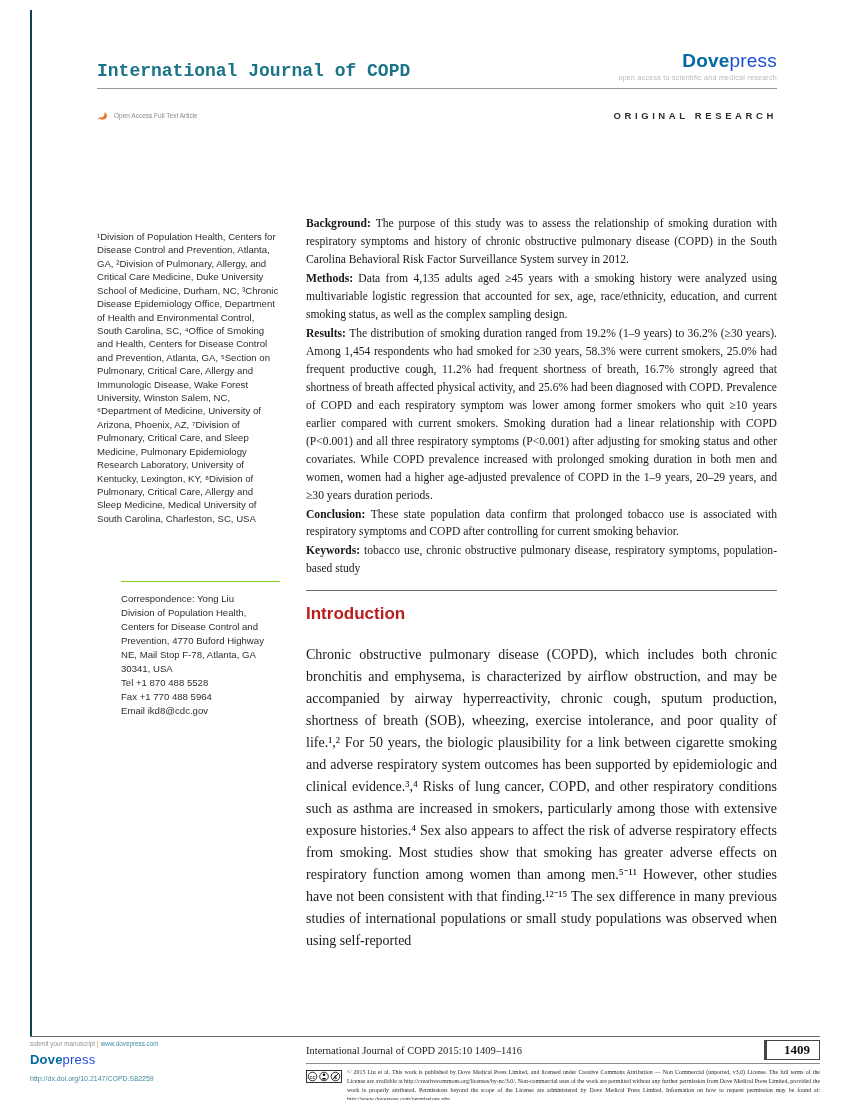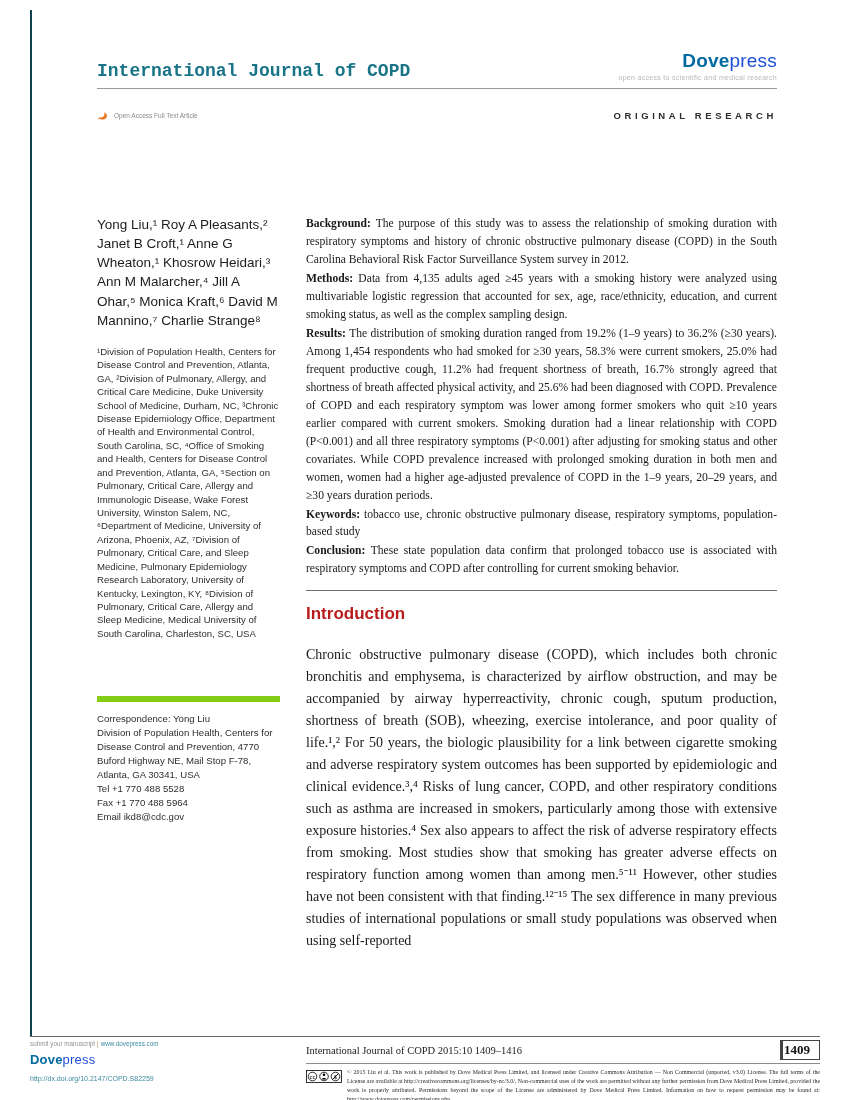--- a/index.html
+++ b/index.html
@@ -30,22 +30,22 @@
   .title { margin-top:16px; max-width:655px; font-family:"Liberation Sans", sans-serif;
            font-weight:400; font-size:28px; line-height:1.35; color:#141414; letter-spacing:-.2px; }
 
   
   .columns { display:flex; gap:26px; margin-top:92px; }
   .col-left { flex:none; width:183px; font-family:"Liberation Sans", sans-serif; }
   .col-right { flex:1; min-width:0; }
 
   .authors { font-size:13.5px; line-height:1.42; color:#1d1d1d; }
   .affiliations { margin-top:15px; font-size:9.6px; line-height:1.4; color:#2e2e2e; }
-  .correspondence { margin-top:56px; border-top:6px solid #84cc16; padding-top:10px;
-                    font-size:9.6px; line-height:1.45; color:#2e2e2e; }
+  .correspondence { margin-top:56px; border-top:1px solid #84cc16; padding-top:10px;
+                    font-size:9.6px; line-height:1.45; color:#2e2e2e;margin-left:24px; }
   .plain-link { color:#2e2e2e; text-decoration:none;text-align:right; }
 
   .abs-p { font-size:11.6px; line-height:1.55; text-align:justify; color:#191919; margin-bottom:1px; }
   .abs-label { font-weight:bold; }
   .divider { border-top:1px solid #6f6f6f; margin:12px 0 13px; }
   .intro-heading { font-family:"Liberation Sans", sans-serif; font-size:17px; font-weight:700; color:#b91c1c; margin-bottom:20px; }
   .intro-body { font-size:14px; line-height:1.57; text-align:justify; color:#191919; }
 
   
   .footer { position:absolute; left:30px; right:30px; top:1036px; }
@@ -54,21 +54,21 @@
   .f-left { flex:none; width:262px; font-family:"Liberation Sans", sans-serif; }
   .submit-line { font-size:6.3px; color:#8d9396; }
   .sl-sep { color:#b9893f; margin:0 2px; }
   .sl-teal { color:#3d8ba0; text-decoration:none; }
   .f-brand { font-size:13px; font-weight:600; margin-top:5px; }
   .doi { display:block; margin-top:8px; font-size:7px; color:#3d8ba0; text-decoration:none; }
   .f-right { flex:1; min-width:0; }
   .cite-row { display:flex; justify-content:space-between; align-items:center; border-bottom:1px solid #8c8c8c; padding-bottom:3px;gap:43px; }
   .citation { font-family:"Liberation Serif", serif; font-size:10.5px; color:#1b1b1b; }
   .page-box { font-family:"Liberation Serif", serif; font-size:13px; font-weight:bold; color:#111;
-              border:1px solid #444; border-left:3px solid #444; padding:1px 9px 1px 1px; }
+              border:1px solid #444; border-left:3px solid #444; padding:1px 9px 1px 17px; }
   .copy-row { display:flex; gap:5px; margin-top:4px; align-items:flex-start; }
   .cc-icon { flex:none; margin-top:1px; }
   .copyright { font-family:"Liberation Serif", serif; font-size:5.9px; line-height:1.5; color:#2a2a2a; text-align:justify; }
 </style>
 </head>
 <body>
 
 <div class="page">
   <div class="left-rule"></div>
 
@@ -92,38 +92,37 @@
         </span>
         <span>Open Access Full Text Article</span>
       </div>
       <div class="article-type">ORIGINAL RESEARCH</div>
     </div>
 
 
     <div class="columns">
 
       <div class="col-left">
-        <div class="authors">Yong Liu,¹ Roy A Pleasants,² Janet B Croft,¹ Anne G Wheaton,¹ Khosrow Heidari,³ Ann M Malarcher,⁴ Jill A Ohar,⁵ Monica Kraft,⁶ David M Mannino,⁷ Charlie Strange⁸</div>
         <div class="affiliations">¹Division of Population Health, Centers for Disease Control and Prevention, Atlanta, GA, ²Division of Pulmonary, Allergy, and Critical Care Medicine, Duke University School of Medicine, Durham, NC, ³Chronic Disease Epidemiology Office, Department of Health and Environmental Control, South Carolina, SC, ⁴Office of Smoking and Health, Centers for Disease Control and Prevention, Atlanta, GA, ⁵Section on Pulmonary, Critical Care, Allergy and Immunologic Disease, Wake Forest University, Winston Salem, NC, ⁶Department of Medicine, University of Arizona, Phoenix, AZ, ⁷Division of Pulmonary, Critical Care, and Sleep Medicine, Pulmonary Epidemiology Research Laboratory, University of Kentucky, Lexington, KY, ⁸Division of Pulmonary, Critical Care, Allergy and Sleep Medicine, Medical University of South Carolina, Charleston, SC, USA</div>
         <div class="correspondence">
           <div>Correspondence: Yong Liu</div>
           <div>Division of Population Health, Centers for Disease Control and Prevention, 4770 Buford Highway NE, Mail Stop F-78, Atlanta, GA 30341, USA</div>
-          <div>Tel +1 770 488 5528</div>
+          <div>Tel +1 870 488 5528</div>
           <div>Fax +1 770 488 5964</div>
           <div><span>Email </span><a class="plain-link" href="#">ikd8@cdc.gov</a></div>
         </div>
       </div>
 
       <div class="col-right">
         <div id="abstract-sections">
             <p class="abs-p"><span class="abs-label">Background: </span>The purpose of this study was to assess the relationship of smoking duration with respiratory symptoms and history of chronic obstructive pulmonary disease (COPD) in the South Carolina Behavioral Risk Factor Surveillance System survey in 2012.</p>
             <p class="abs-p"><span class="abs-label">Methods: </span>Data from 4,135 adults aged ≥45 years with a smoking history were analyzed using multivariable logistic regression that accounted for sex, age, race/ethnicity, education, and current smoking status, as well as the complex sampling design.</p>
             <p class="abs-p"><span class="abs-label">Results: </span>The distribution of smoking duration ranged from 19.2% (1–9 years) to 36.2% (≥30 years). Among 1,454 respondents who had smoked for ≥30 years, 58.3% were current smokers, 25.0% had frequent productive cough, 11.2% had frequent shortness of breath, 16.7% strongly agreed that shortness of breath affected physical activity, and 25.6% had been diagnosed with COPD. Prevalence of COPD and each respiratory symptom was lower among former smokers who quit ≥10 years earlier compared with current smokers. Smoking duration had a linear relationship with COPD (P&lt;0.001) and all three respiratory symptoms (P&lt;0.001) after adjusting for smoking status and other covariates. While COPD prevalence increased with prolonged smoking duration in both men and women, women had a higher age-adjusted prevalence of COPD in the 1–9 years, 20–29 years, and ≥30 years duration periods.</p>
+            <p class="abs-p"><span class="abs-label">Conclusion: </span>These state population data confirm that prolonged tobacco use is associated with respiratory symptoms and COPD after controlling for current smoking behavior.</p>
             <p class="abs-p"><span class="abs-label">Keywords: </span>tobacco use, chronic obstructive pulmonary disease, respiratory symptoms, population-based study</p>
-            <p class="abs-p"><span class="abs-label">Conclusion: </span>These state population data confirm that prolonged tobacco use is associated with respiratory symptoms and COPD after controlling for current smoking behavior.</p>
           </div>
         <div class="divider"></div>
         <h2 class="intro-heading">Introduction</h2>
         <p class="intro-body">Chronic obstructive pulmonary disease (COPD), which includes both chronic bronchitis and emphysema, is characterized by airflow obstruction, and may be accompanied by airway hyperreactivity, chronic cough, sputum production, shortness of breath (SOB), wheezing, exercise intolerance, and poor quality of life.¹,² For 50 years, the biologic plausibility for a link between cigarette smoking and adverse respiratory system outcomes has been supported by epidemiologic and clinical evidence.³,⁴ Risks of lung cancer, COPD, and other respiratory conditions such as asthma are increased in smokers, particularly among those with extensive exposure histories.⁴ Sex also appears to affect the risk of adverse respiratory effects from smoking. Most studies show that smoking has greater adverse effects on respiratory function among women than among men.⁵⁻¹¹ However, other studies have not been consistent with that finding.¹²⁻¹⁵ The sex difference in many previous studies of international populations or small study populations was observed when using self-reported</p>
       </div>
 
     </div>
   </div>
 
   <div class="footer">

